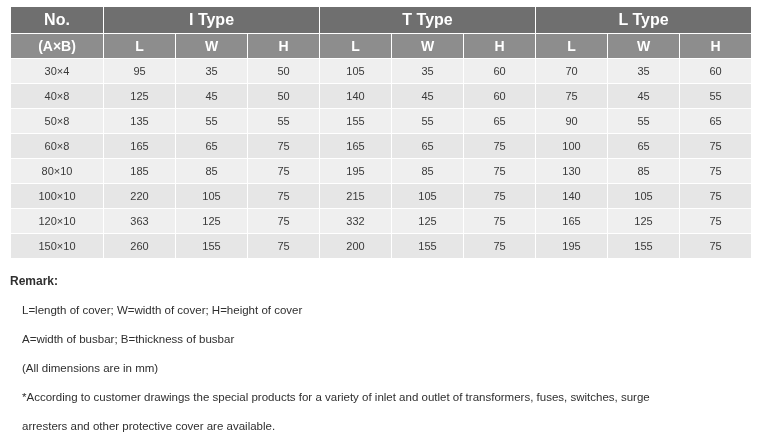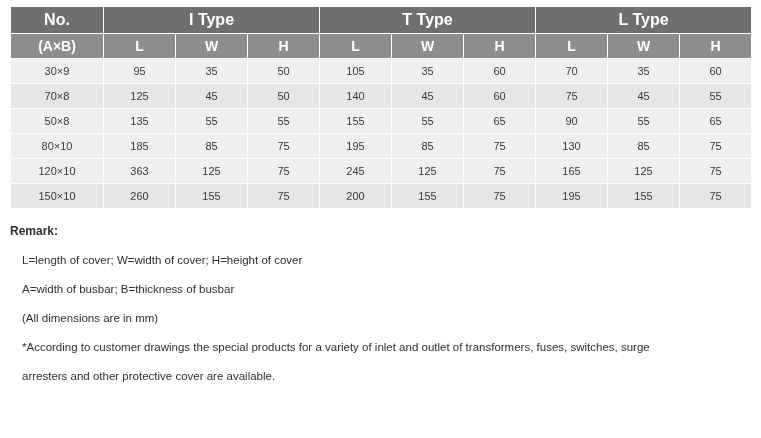--- a/index.html
+++ b/index.html
@@ -129,33 +129,33 @@
         <th>L</th>
         <th>W</th>
         <th>H</th>
         <th>L</th>
         <th>W</th>
         <th>H</th>
       </tr>
     </thead>
     <tbody>
       <tr>
-        <td class="label">30×9</td>
+        <td class="label">30×4</td>
         <td>95</td>
         <td>35</td>
         <td>50</td>
         <td>105</td>
         <td>35</td>
         <td>60</td>
         <td>70</td>
         <td>35</td>
         <td>60</td>
       </tr>
       <tr class="alt">
-        <td class="label">70×8</td>
+        <td class="label">40×8</td>
         <td>125</td>
         <td>45</td>
         <td>50</td>
         <td>140</td>
         <td>45</td>
         <td>60</td>
         <td>75</td>
         <td>45</td>
         <td>55</td>
       </tr>
@@ -164,38 +164,62 @@
         <td>135</td>
         <td>55</td>
         <td>55</td>
         <td>155</td>
         <td>55</td>
         <td>65</td>
         <td>90</td>
         <td>55</td>
         <td>65</td>
       </tr>
+      <tr class="alt">
+        <td class="label">60×8</td>
+        <td>165</td>
+        <td>65</td>
+        <td>75</td>
+        <td>165</td>
+        <td>65</td>
+        <td>75</td>
+        <td>100</td>
+        <td>65</td>
+        <td>75</td>
+      </tr>
       <tr>
         <td class="label">80×10</td>
         <td>185</td>
         <td>85</td>
         <td>75</td>
         <td>195</td>
         <td>85</td>
         <td>75</td>
         <td>130</td>
         <td>85</td>
         <td>75</td>
       </tr>
+      <tr class="alt">
+        <td class="label">100×10</td>
+        <td>220</td>
+        <td>105</td>
+        <td>75</td>
+        <td>215</td>
+        <td>105</td>
+        <td>75</td>
+        <td>140</td>
+        <td>105</td>
+        <td>75</td>
+      </tr>
       <tr>
         <td class="label">120×10</td>
         <td>363</td>
         <td>125</td>
         <td>75</td>
-        <td>245</td>
+        <td>332</td>
         <td>125</td>
         <td>75</td>
         <td>165</td>
         <td>125</td>
         <td>75</td>
       </tr>
       <tr class="alt">
         <td class="label">150×10</td>
         <td>260</td>
         <td>155</td>

